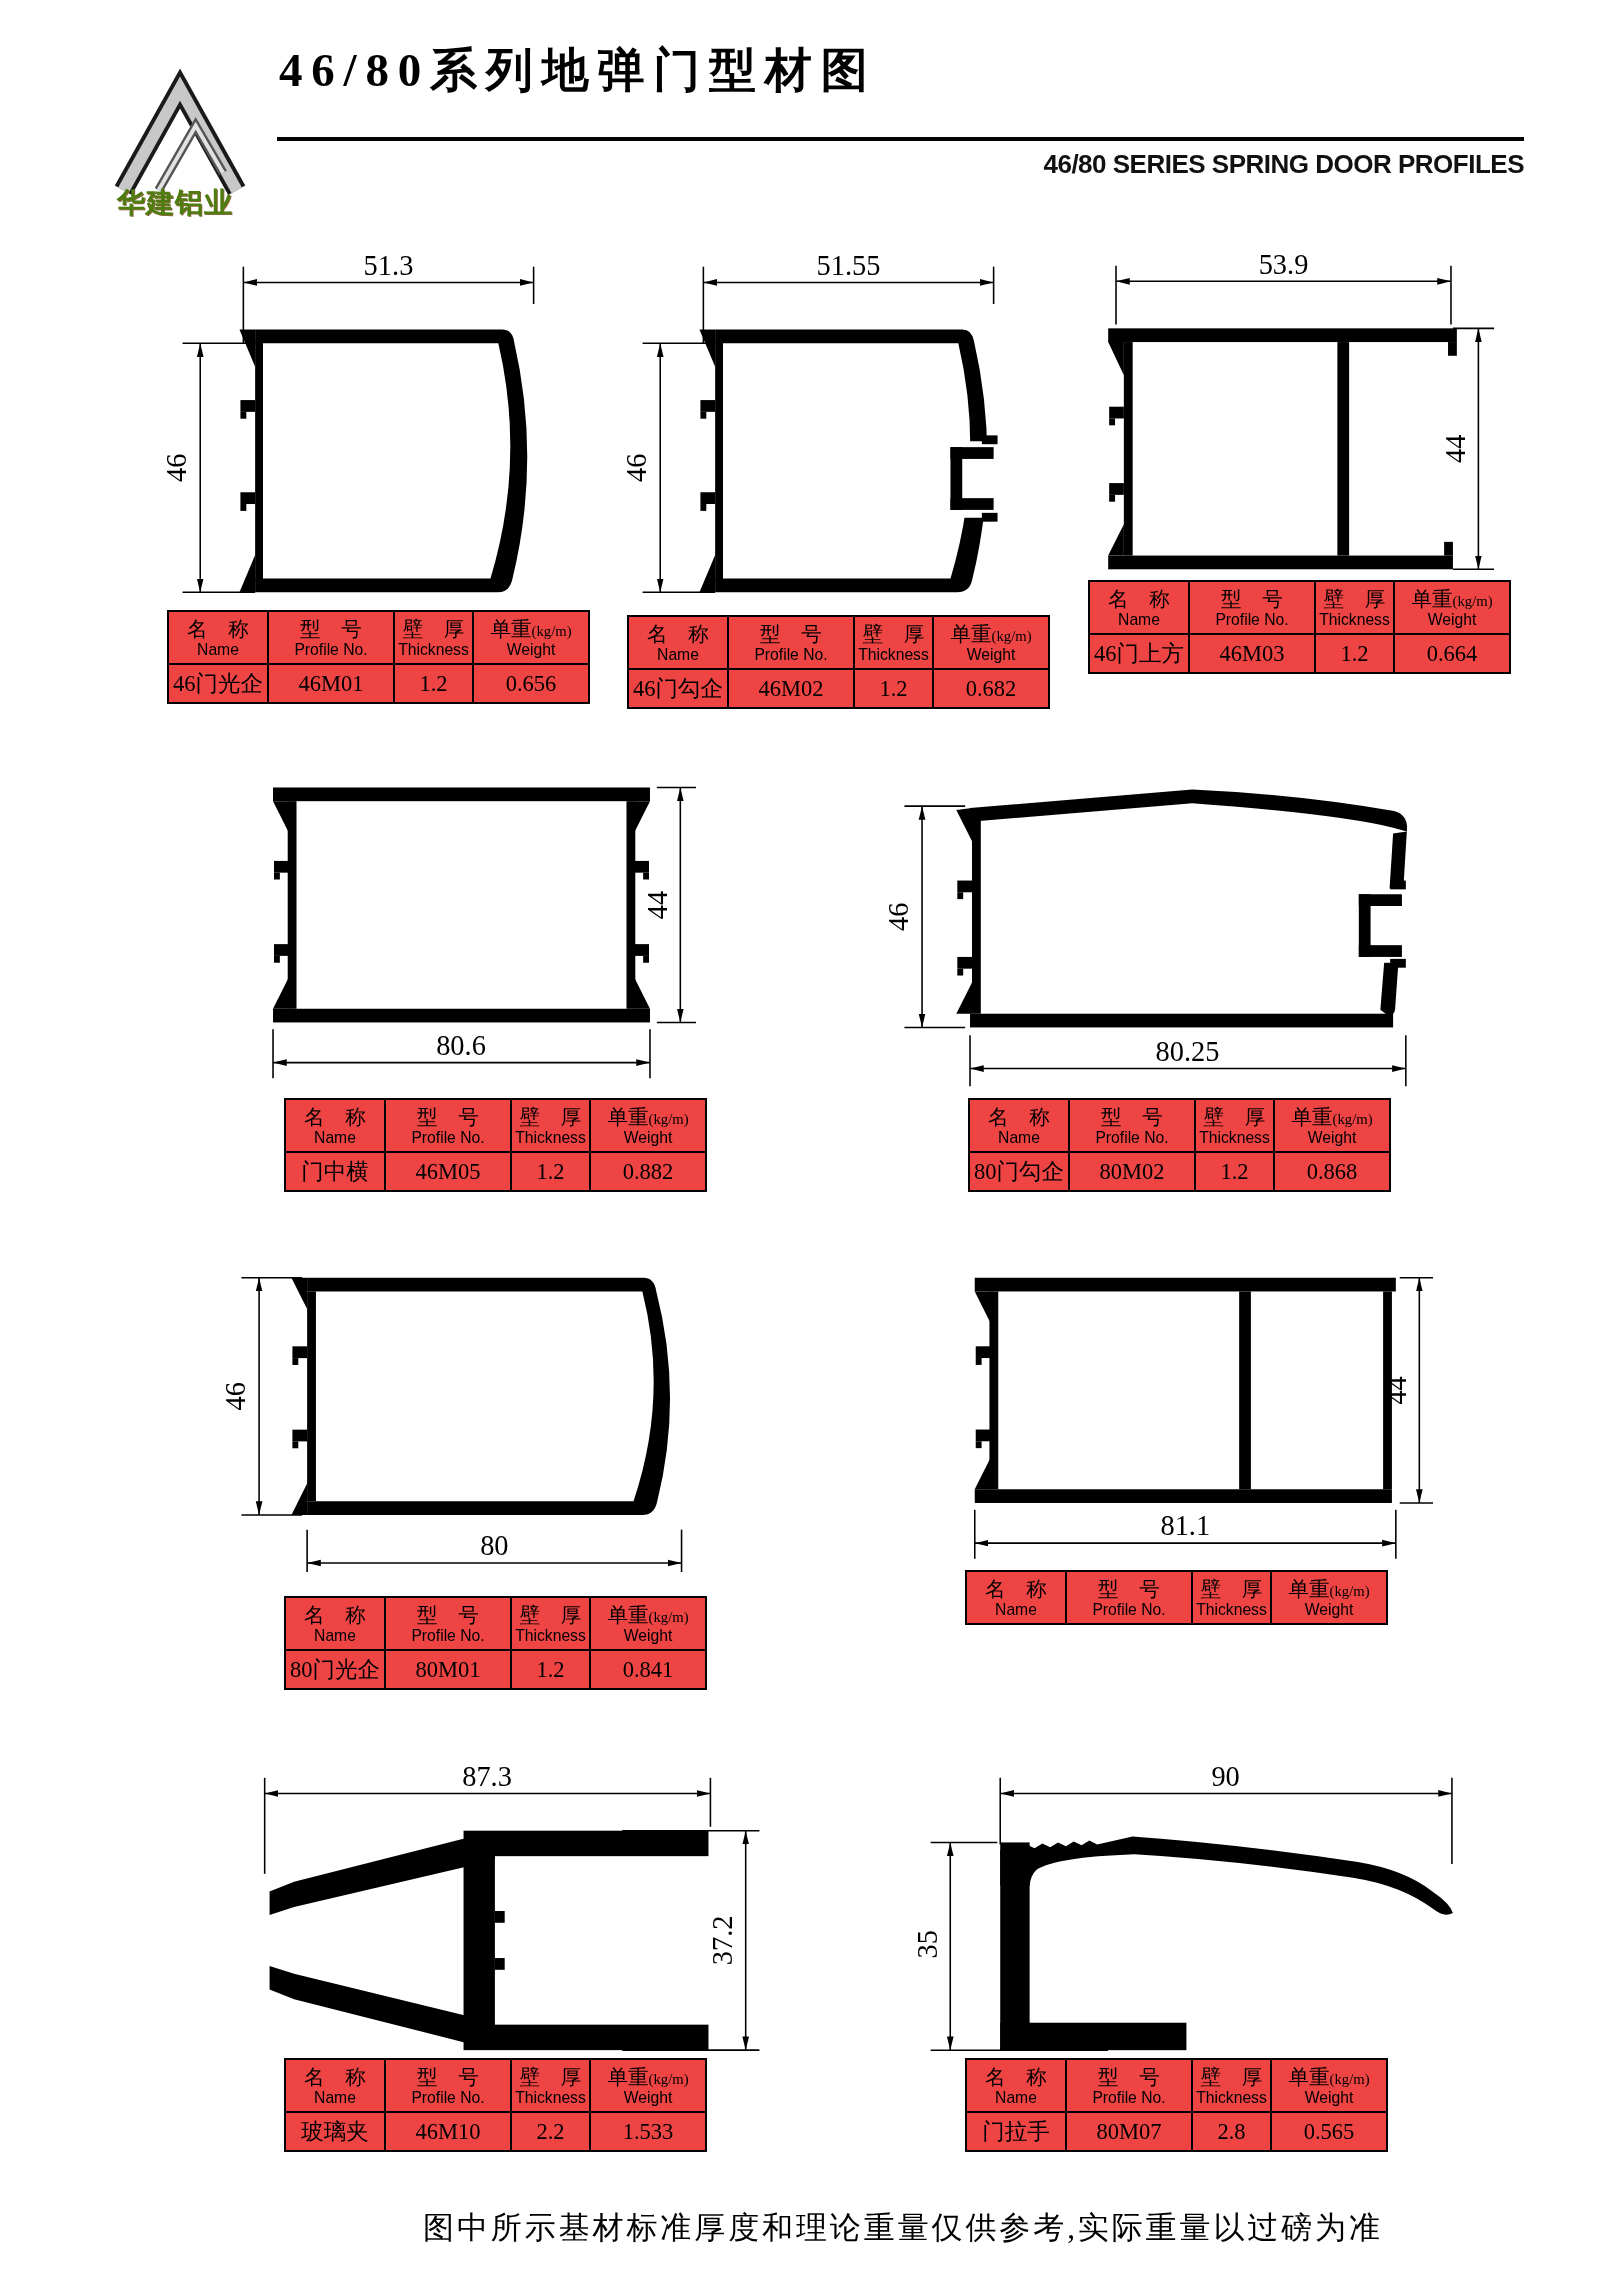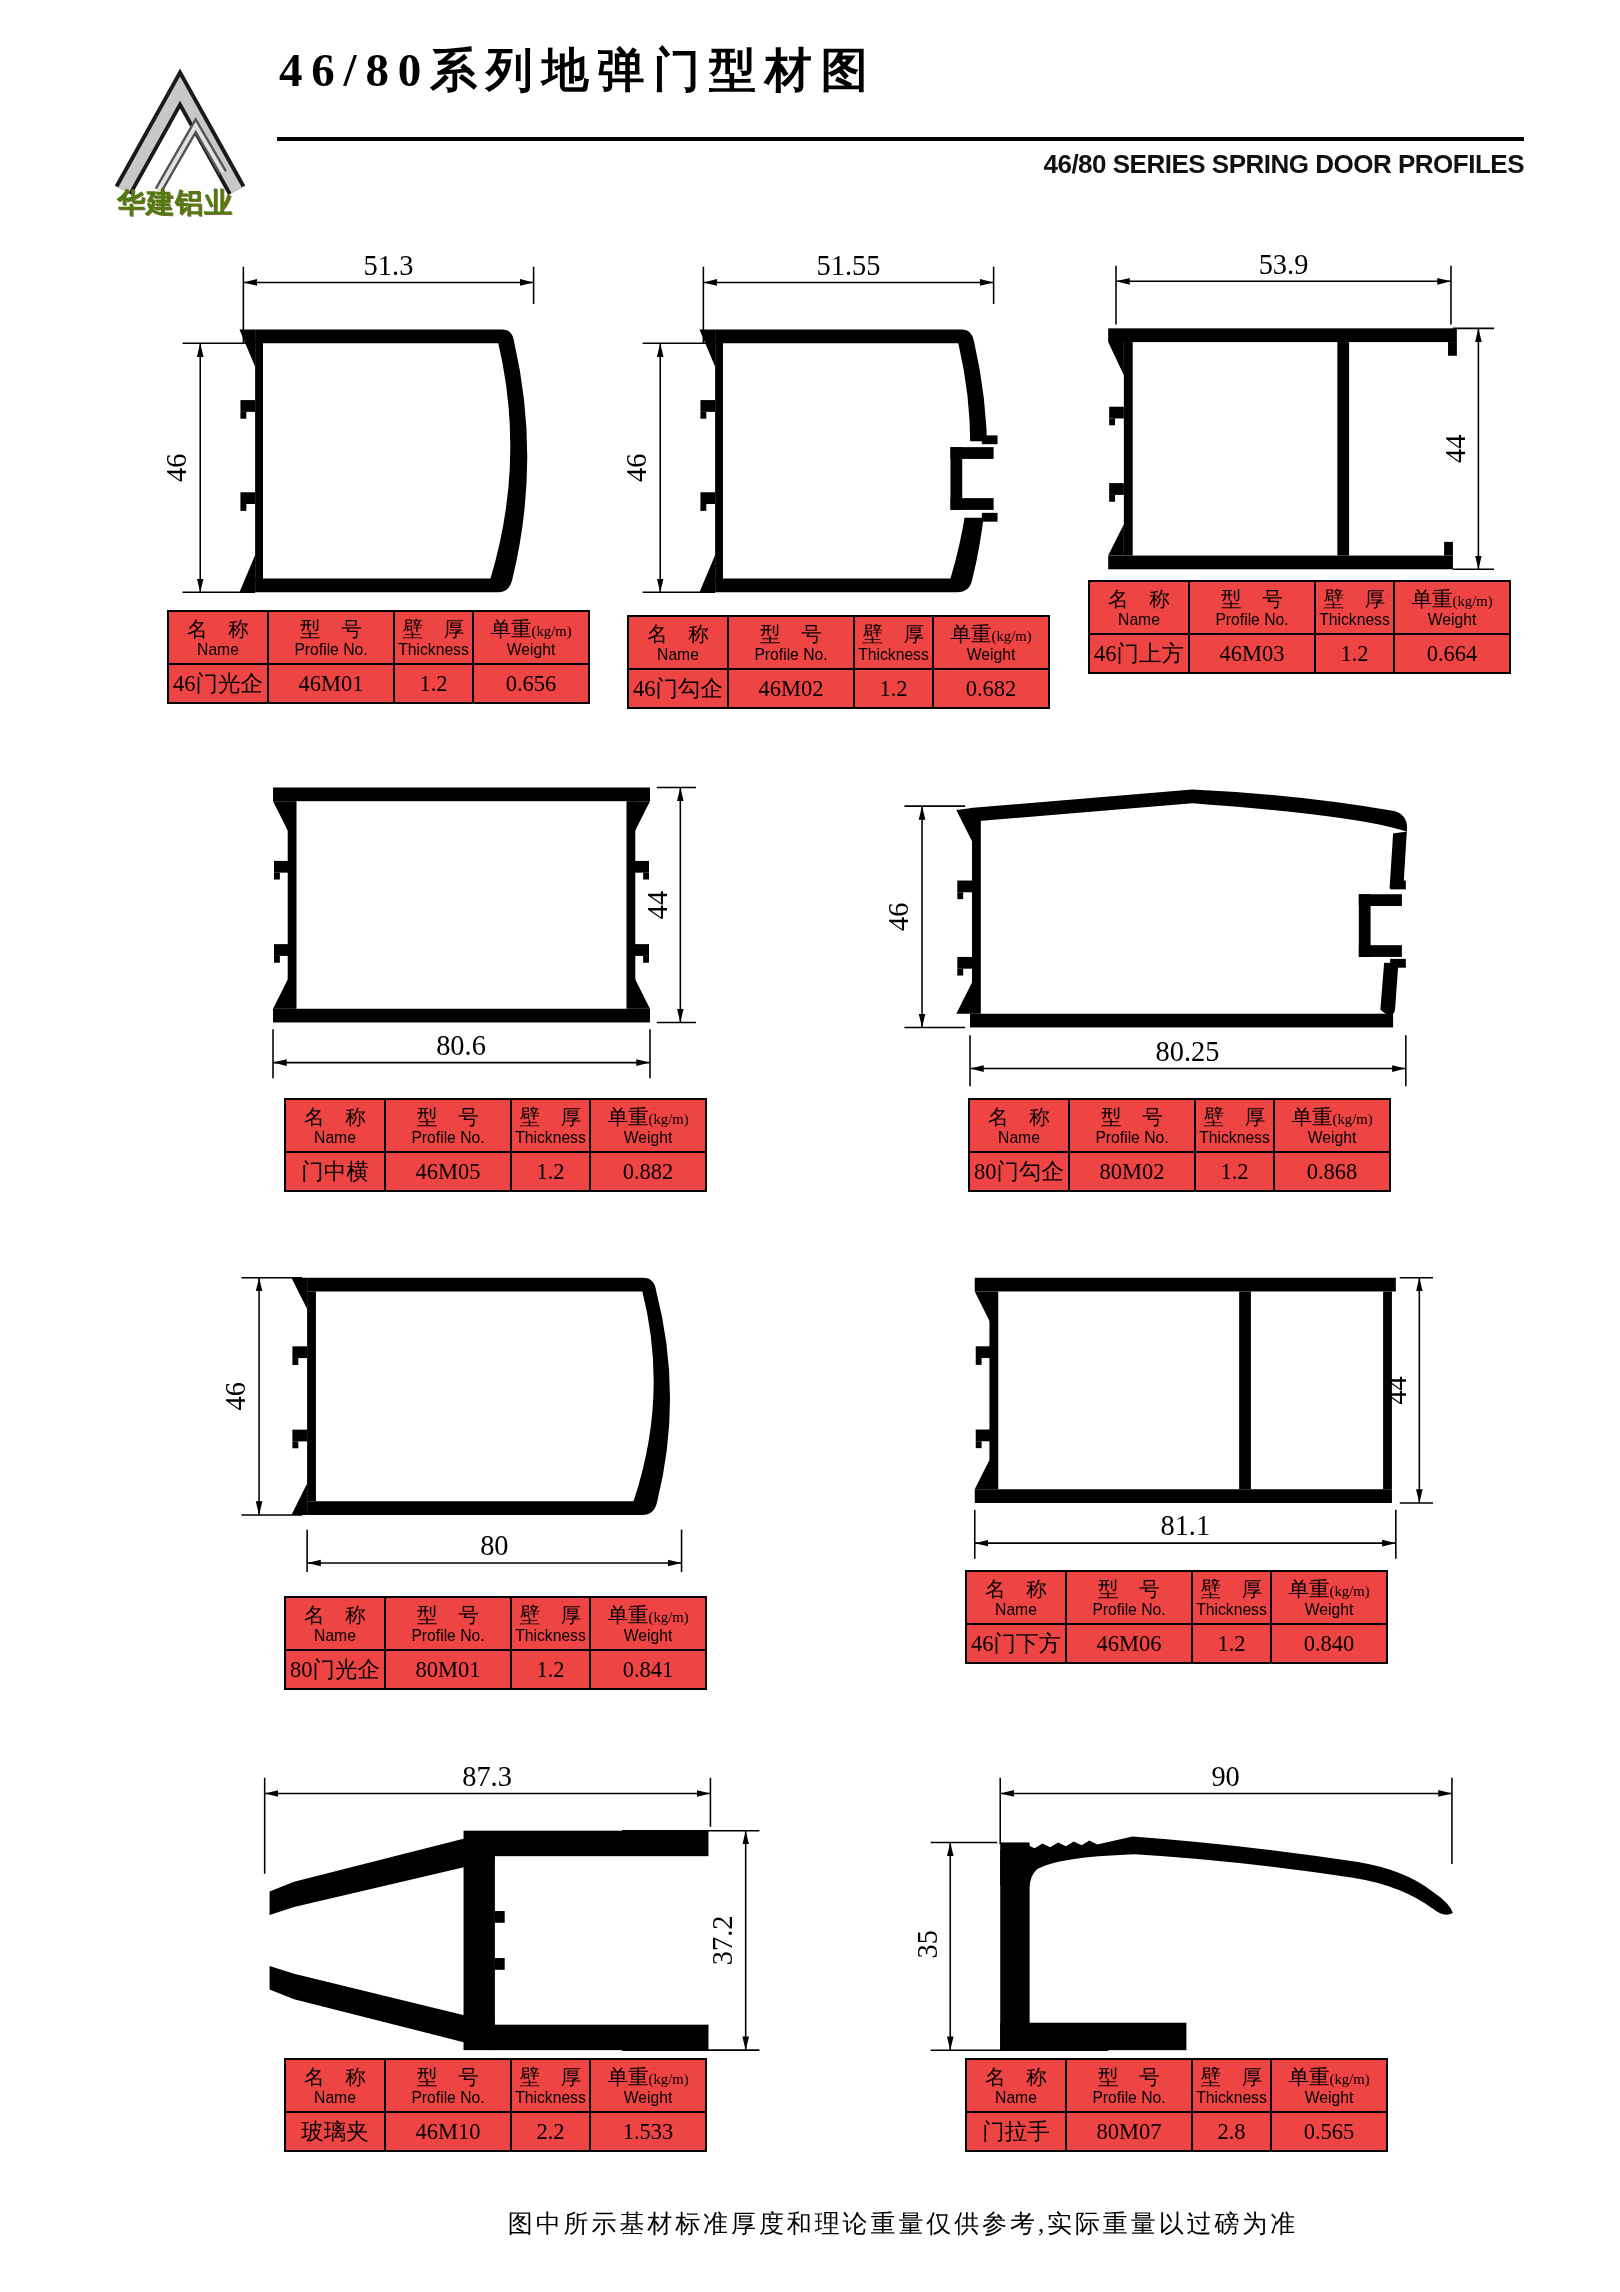--- a/index.html
+++ b/index.html
@@ -27,21 +27,21 @@
   table.spec{border-collapse:collapse;table-layout:fixed;background:#ef4444;}
   table.spec th,table.spec td{border:2px solid #000;text-align:center;vertical-align:middle;padding:0 2px;}
   table.spec th{height:51px;font-weight:normal;}
   table.spec td{height:37px;font-family:"Liberation Serif",serif;font-size:22.5px;}
   .c1{width:94px;}.c2{width:120px;}.c3{width:73px;}.c4{width:110px;margin-top:16px;}
   .h-cn{display:block;font-family:"Liberation Serif",serif;font-size:20.6px;line-height:1.2;}
   .h-en{display:block;font-family:"Liberation Sans",sans-serif;font-size:15.7px;line-height:1.05;}
   .unit{font-size:14.7px;}
   
   #footer-note{left:0;top:2207px;width:1434px;padding-left:186px;text-align:center;
-               font-family:"Liberation Serif",serif;font-size:25px;letter-spacing:2.9px;color:#000;}
+               font-family:"Liberation Serif",serif;font-size:31px;letter-spacing:2.9px;color:#000;}
 </style>
 </head>
 <body>
 
 <svg id="logo-box" class="abs" viewBox="0 0 180 135" width="176" height="132" style="left:94px;top:51px;">
   <path d="M30,122 L88,18 L146,122" fill="none" stroke="#1a1a1a" stroke-width="20"></path>
   <path d="M30,122 L88,18 L146,122" fill="none" stroke="#c8c8c8" stroke-width="12"></path>
   <path d="M66,122 L104,56 L132,104" fill="none" stroke="#555" stroke-width="9"></path>
   <path d="M66,122 L104,56 L132,104" fill="none" stroke="#e2e2e2" stroke-width="4"></path>
 </svg>
@@ -505,26 +505,20 @@
           </th>
   <th class="c3">
             <span class="h-cn">壁　厚</span>
             <span class="h-en">Thickness</span>
           </th>
   <th class="c4">
             <span class="h-cn"><span>单重</span><span class="unit">(kg/m)</span></span>
             <span class="h-en">Weight</span>
           </th>
 </tr>
-<tr>
-  <td>46门下方</td>
-  <td>46M06</td>
-  <td>1.2</td>
-  <td>0.840</td>
-</tr>
 </tbody>
     </table>
   </div>
 
 <div class="tblwrap" style="left:284px;top:2058px">
 <table class="spec">
       <tbody>
 <tr>
   <th class="c1">
             <span class="h-cn">名　称</span>

